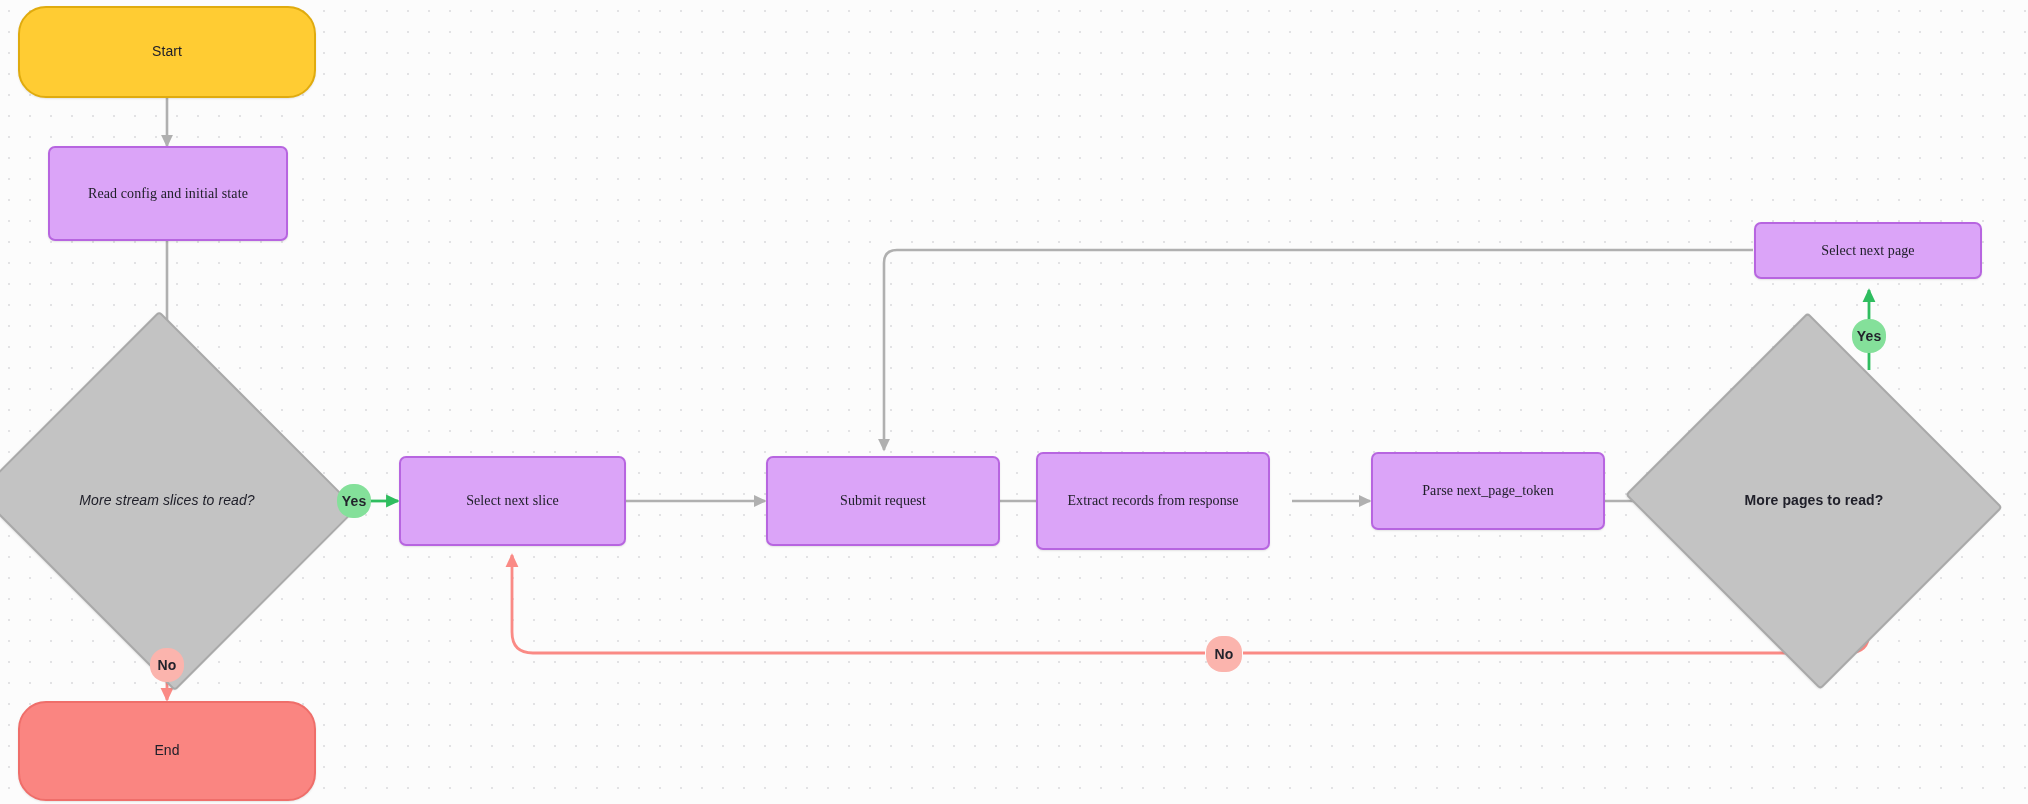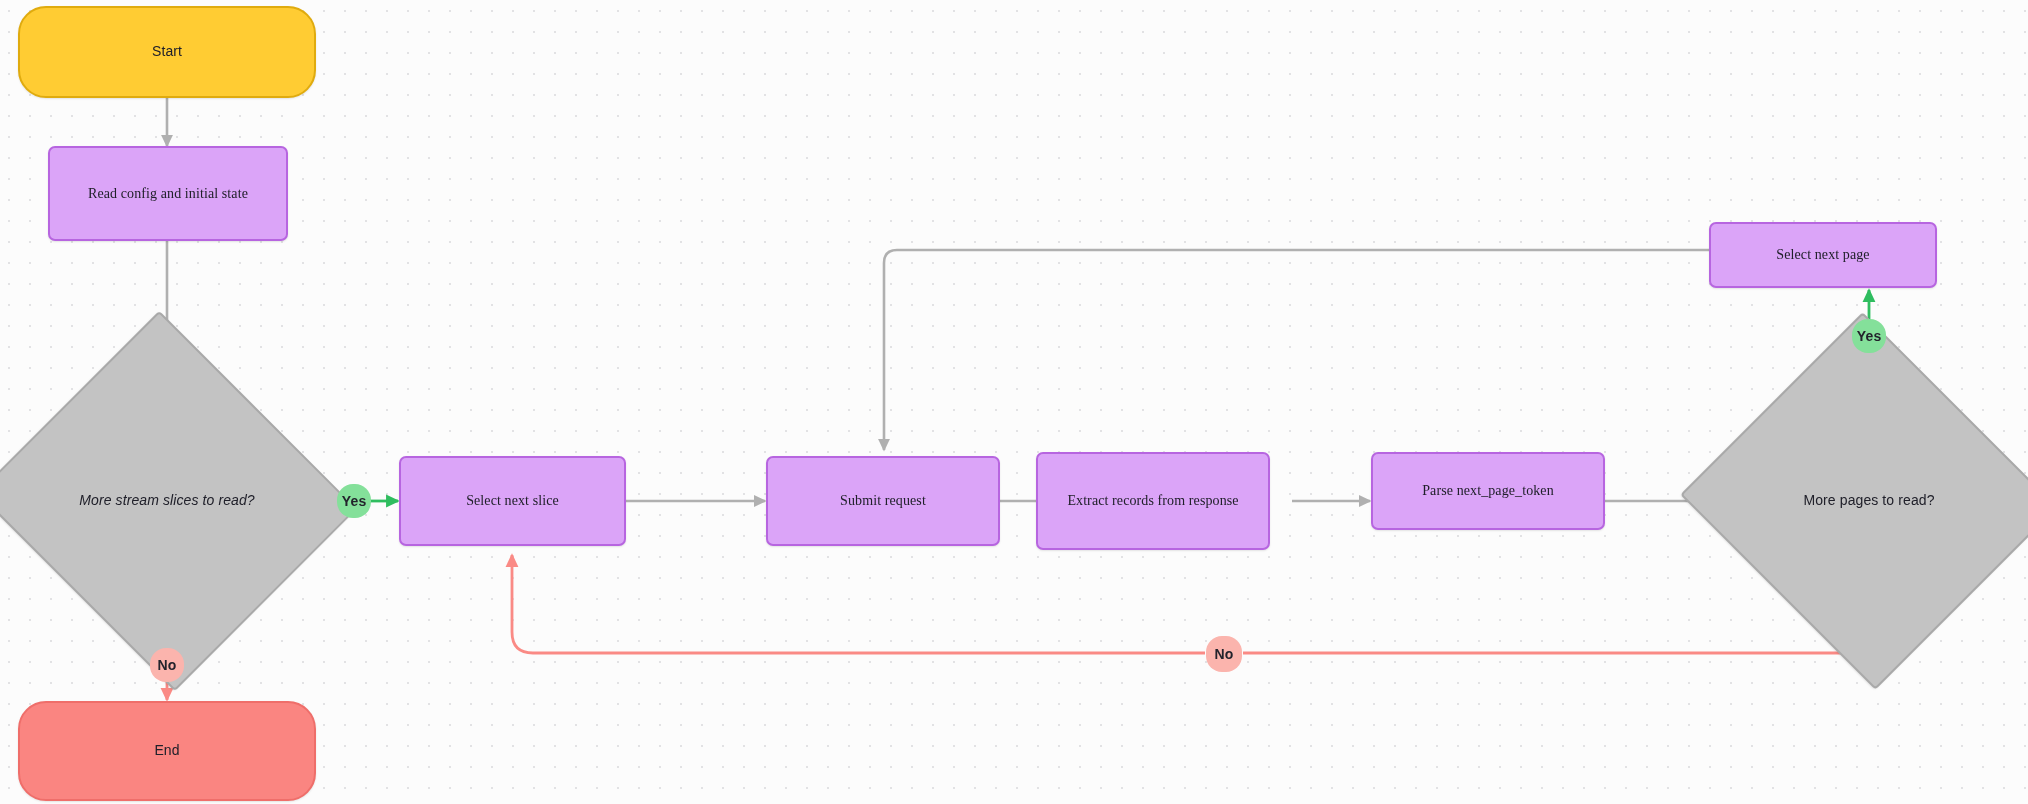--- a/index.html
+++ b/index.html
@@ -177,26 +177,26 @@
   </div>
 
   <div class="node n-process" style="left:1036px; top:452px; width:234px; height:98px;">
     <span class="lbl">Extract records from response</span>
   </div>
 
   <div class="node n-process" style="left:1371px; top:452px; width:234px; height:78px;">
     <span class="lbl">Parse next_page_token</span>
   </div>
 
-  <div class="node n-decision" style="left:1731px; top:372px; width:276px; height:258px;">
+  <div class="node n-decision" style="left:1676px; top:372px; width:276px; height:258px;font-weight:bold;">
     <span class="dia"></span>
     <span class="lbl">More pages to read?</span>
   </div>
 
-  <div class="node n-process" style="left:1709px; top:222px; width:228px; height:66px;">
+  <div class="node n-process" style="left:1754px; top:222px; width:228px; height:57px;">
     <span class="lbl">Select next page</span>
   </div>
 
   <div class="badge badge-yes" style="left:337px; top:484px; width:34px; height:34px;">
     <span>Yes</span>
   </div>
 
   <div class="badge badge-no" style="left:150px; top:648px; width:34px; height:34px;">
     <span>No</span>
   </div>

